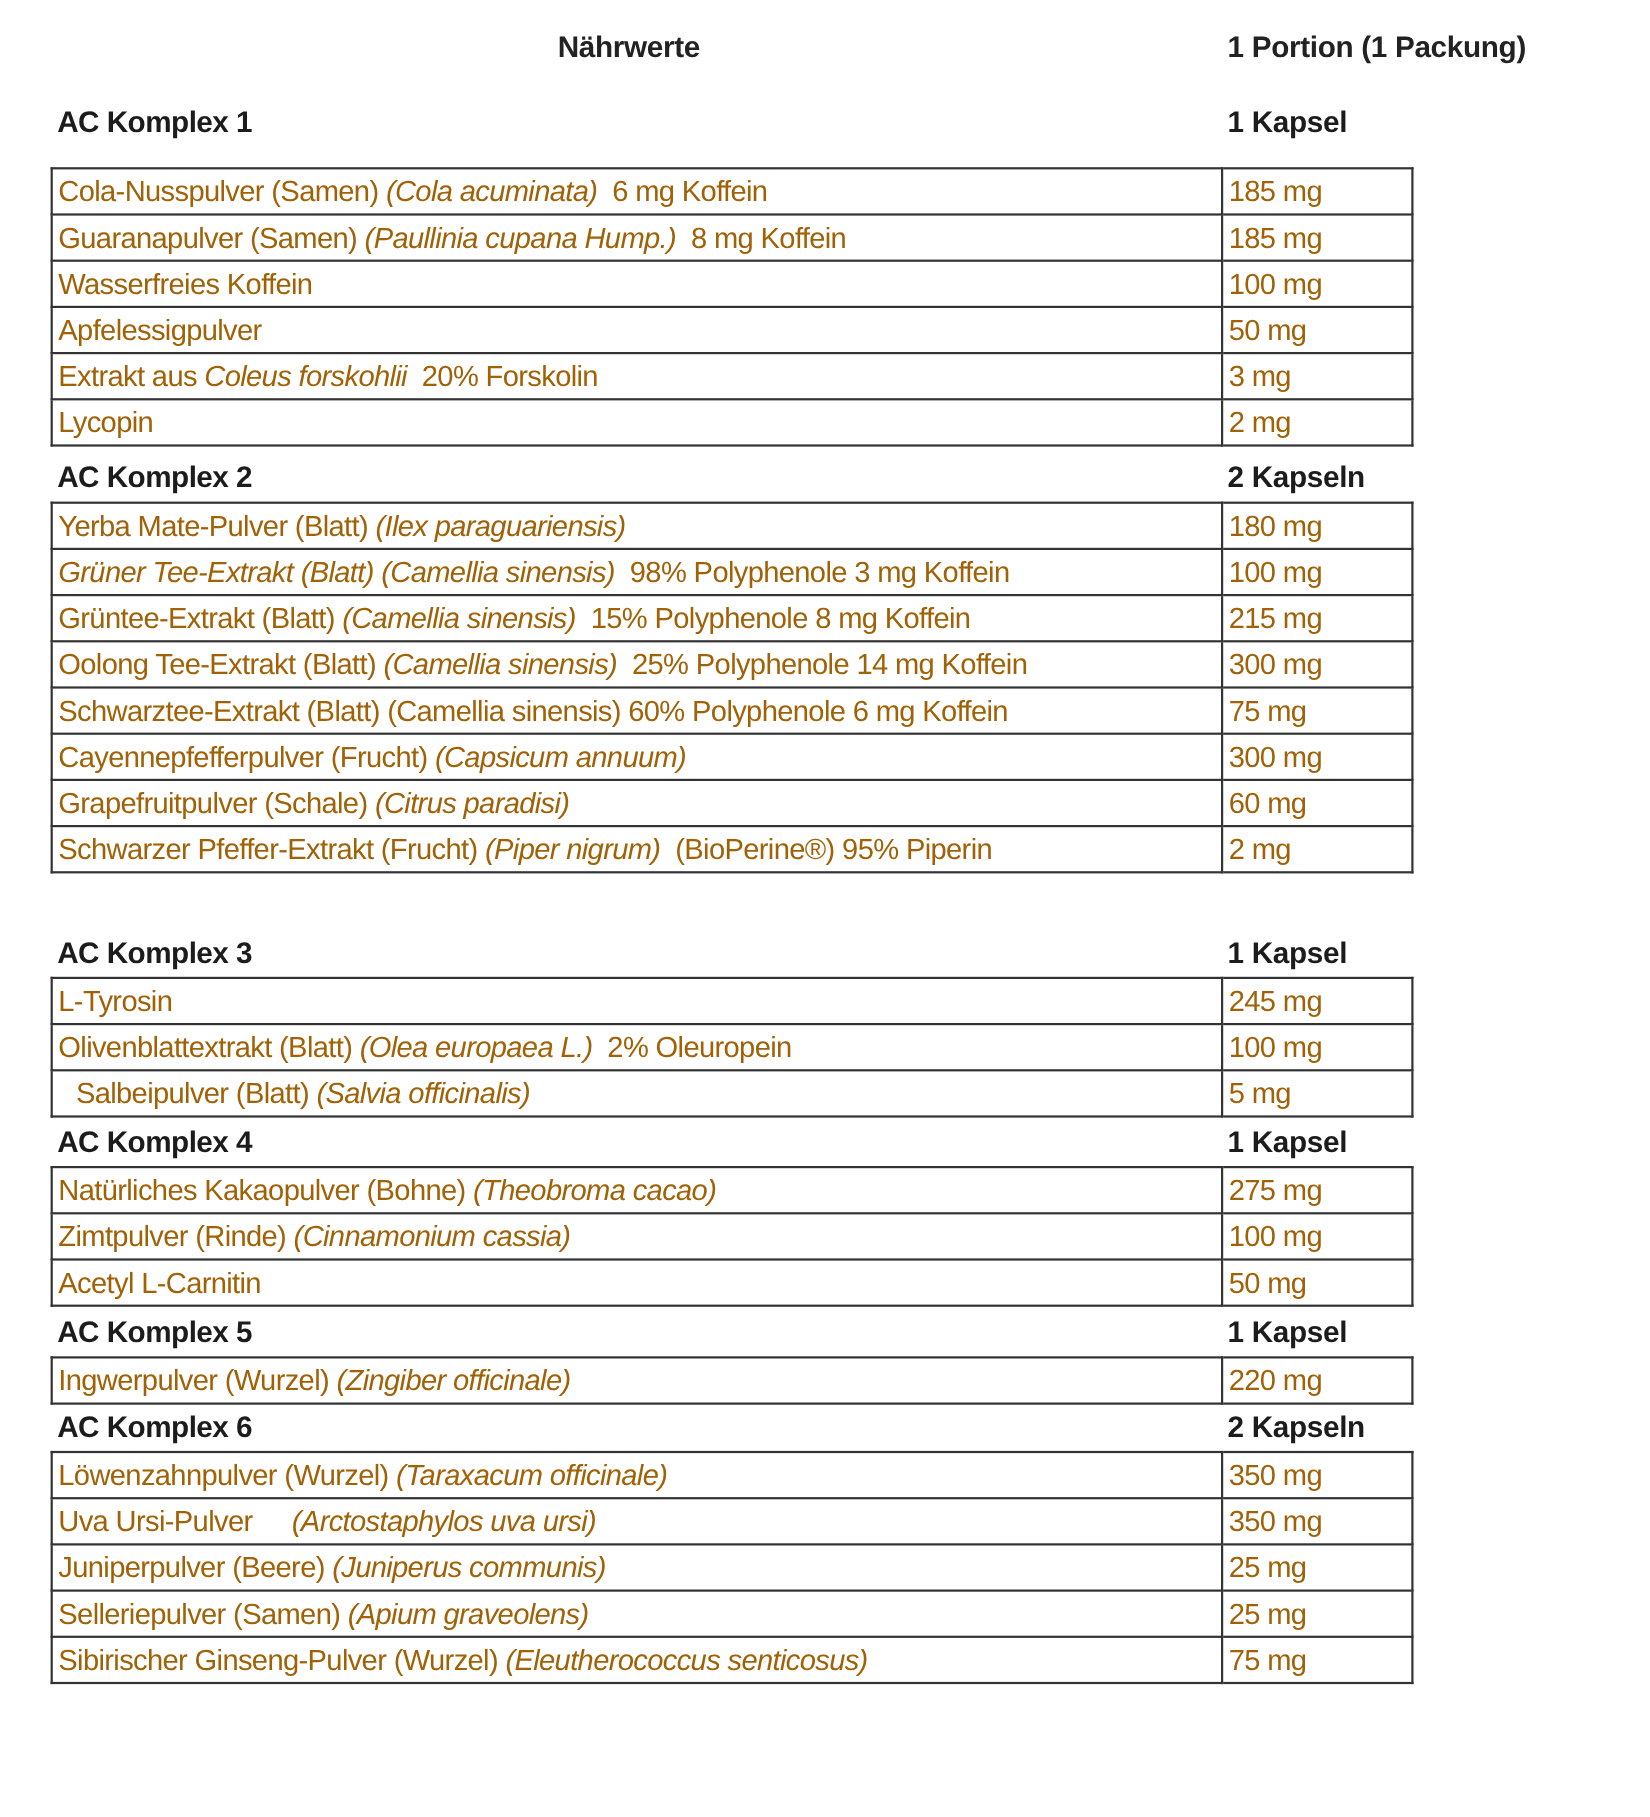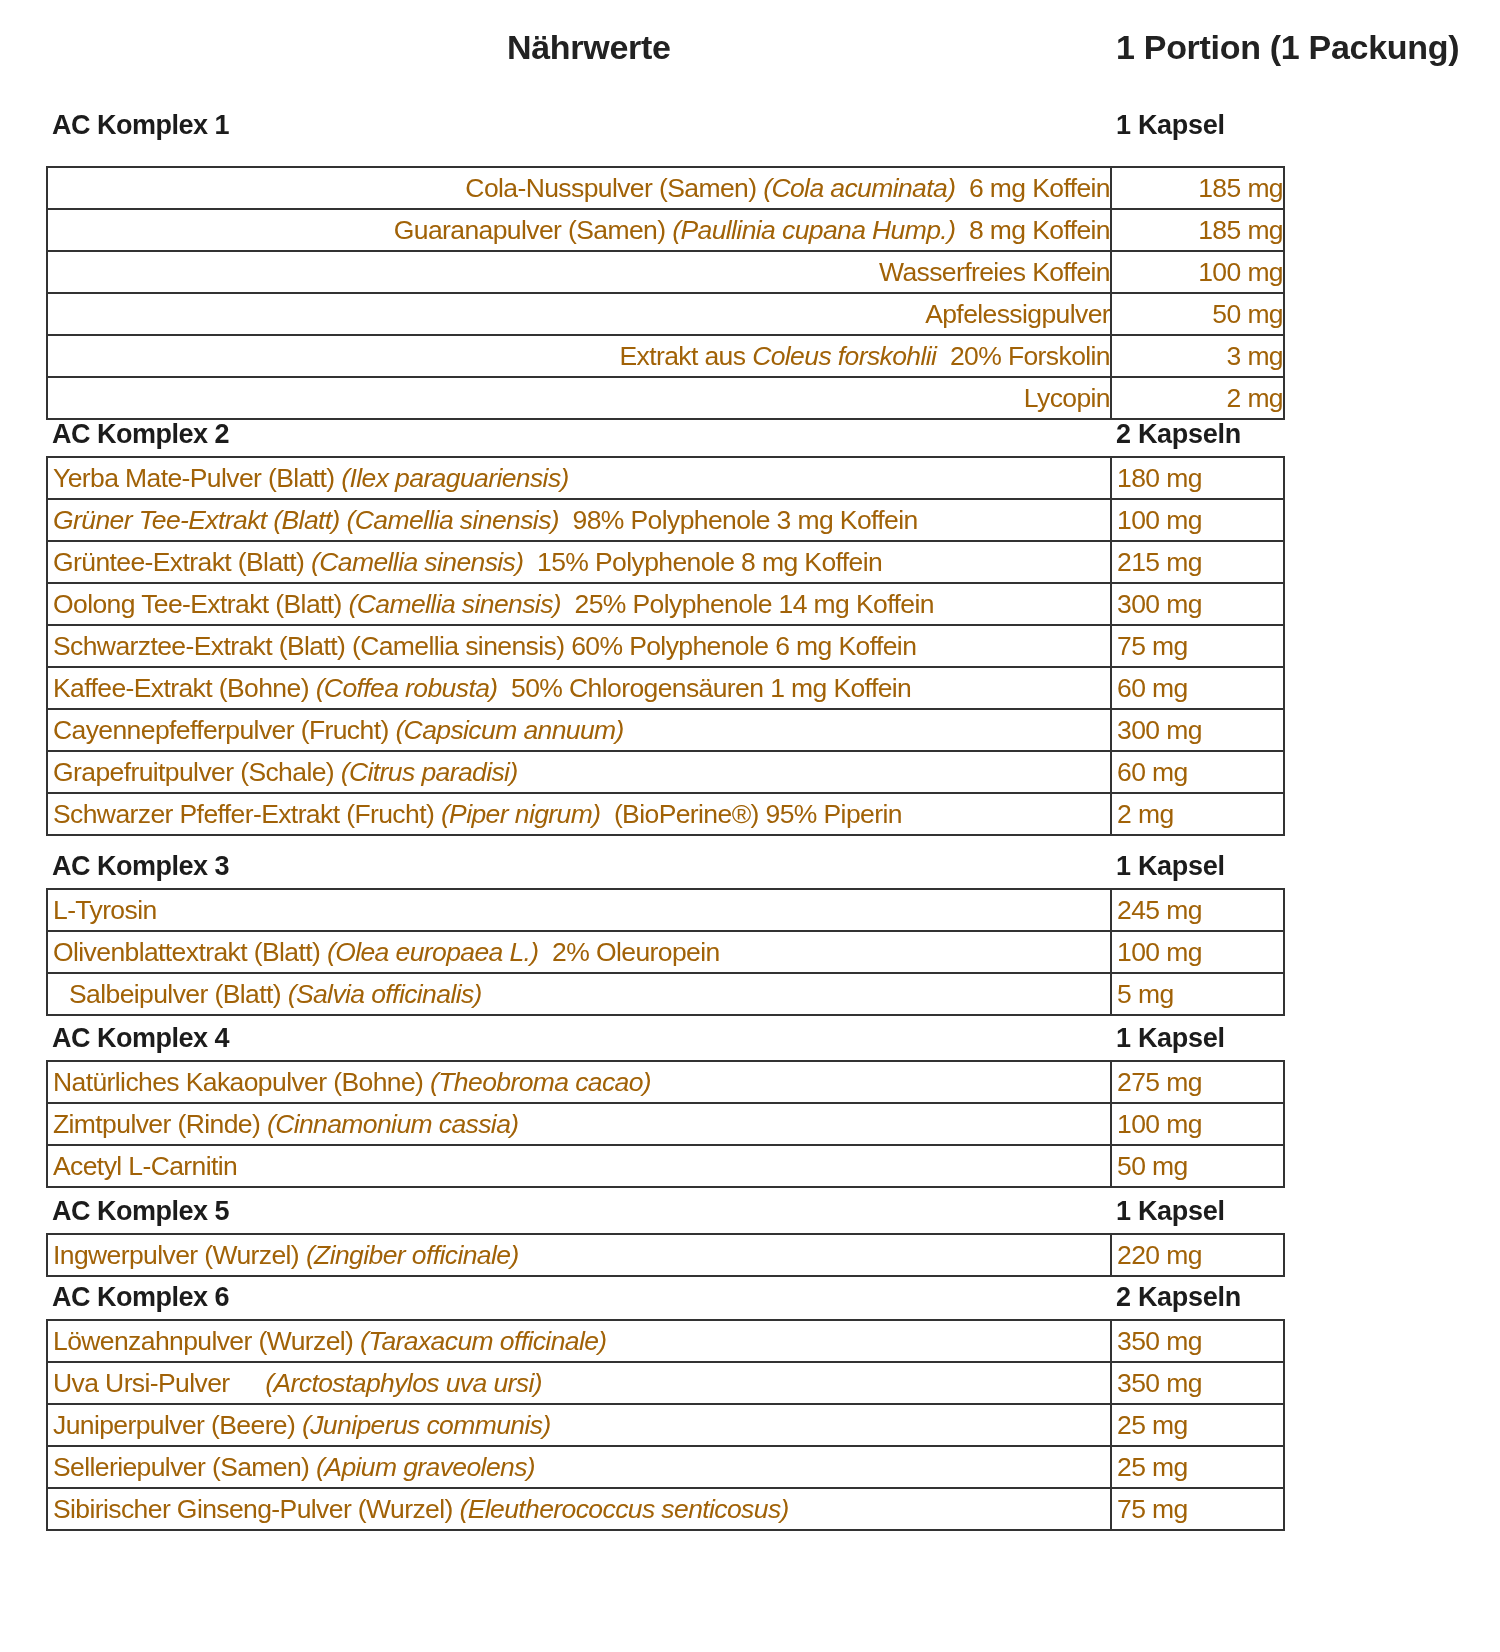--- a/index.html
+++ b/index.html
@@ -3,21 +3,21 @@
 <meta charset="utf-8">
 <style>
   html, body { margin: 0; padding: 0; background: #ffffff; }
   body {
     width: 1500px; height: 1652px; position: relative; overflow: hidden;
     font-family: "Liberation Sans", "DejaVu Sans", sans-serif;
     color: #1a1a1a;
   }
   #doc { position: absolute; left: 0; top: 0; width: 1500px; }
   .hdr {
-    position: absolute; top: 28px; font-weight: bold; font-size: 34px;
+    position: absolute; top: 28px; font-weight: bold; font-size: 27px;
     letter-spacing: -0.3px; color: #222;
   }
   #hdr-left { left: 507px; }
   #hdr-right { left: 1116px; }
   .section-head {
     position: relative; height: 43px; width: 1400px;
   }
   .section-title {
     position: absolute; left: 52px; top: 6px; font-weight: bold; font-size: 27px;
     letter-spacing: -0.5px; color: #1c1c1c;
@@ -39,21 +39,21 @@
   table.grid td.amt { width: 166px; }
   .it { font-style: italic; }
 </style>
 </head>
 <body>
 
 <div id="doc">
   <div id="hdr-left" class="hdr">Nährwerte</div>
   <div id="hdr-right" class="hdr">1 Portion (1 Packung)</div>
   <div id="sections">
-      <div style="position: absolute; left: 0px; top: 104px; text-align: right;">
+      <div style="position: absolute; left: 0px; top: 90px;">
         <div class="section-head" style="height: 62px;">
           <span class="section-title">AC Komplex 1</span>
           <span class="section-dose">1 Kapsel</span>
         </div>
         <table class="grid">
           <tbody>
             <tr>
               <td class="name"><span style="white-space: pre;">Cola-Nusspulver (Samen) </span><span class="it" style="white-space: pre;">(Cola acuminata)</span><span style="white-space: pre;">  6 mg Koffein</span></td>
               <td class="amt">185 mg</td>
             </tr>
@@ -99,24 +99,20 @@
               <td class="name"><span style="white-space: pre;">Grüntee-Extrakt (Blatt) </span><span class="it" style="white-space: pre;">(Camellia sinensis)</span><span style="white-space: pre;">  15% Polyphenole 8 mg Koffein</span></td>
               <td class="amt">215 mg</td>
             </tr>
             <tr>
               <td class="name"><span style="white-space: pre;">Oolong Tee-Extrakt (Blatt) </span><span class="it" style="white-space: pre;">(Camellia sinensis)</span><span style="white-space: pre;">  25% Polyphenole 14 mg Koffein</span></td>
               <td class="amt">300 mg</td>
             </tr>
             <tr>
               <td class="name"><span style="white-space: pre;">Schwarztee-Extrakt (Blatt) (Camellia sinensis) 60% Polyphenole 6 mg Koffein</span></td>
               <td class="amt">75 mg</td>
-            </tr>
-            <tr>
-              <td class="name"><span style="white-space: pre;">Kaffee-Extrakt (Bohne) </span><span class="it" style="white-space: pre;">(Coffea robusta)</span><span style="white-space: pre;">  50% Chlorogensäuren 1 mg Koffein</span></td>
-              <td class="amt">60 mg</td>
             </tr>
             <tr>
               <td class="name"><span style="white-space: pre;">Cayennepfefferpulver (Frucht) </span><span class="it" style="white-space: pre;">(Capsicum annuum)</span></td>
               <td class="amt">300 mg</td>
             </tr>
             <tr>
               <td class="name"><span style="white-space: pre;">Grapefruitpulver (Schale) </span><span class="it" style="white-space: pre;">(Citrus paradisi)</span></td>
               <td class="amt">60 mg</td>
             </tr>
             <tr>

